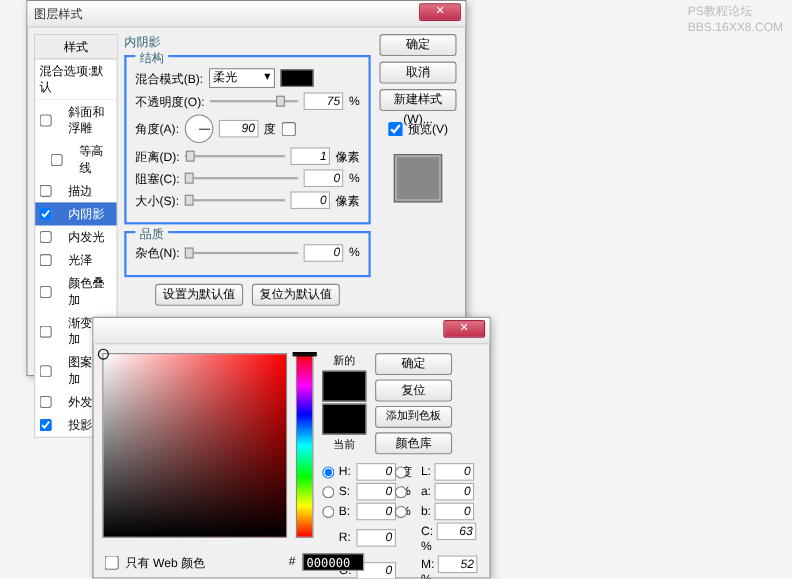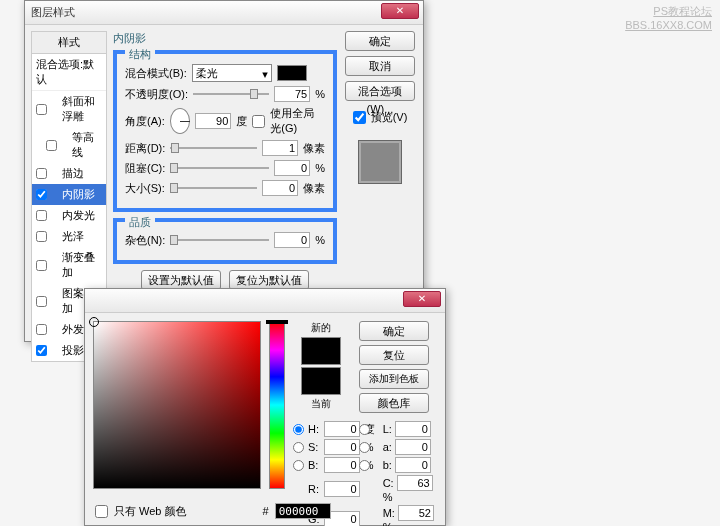--- a/index.html
+++ b/index.html
@@ -1,38 +1,38 @@
 <!DOCTYPE html>
 <html><head>
 <meta charset="utf-8">
 <style>
 * { box-sizing: border-box; margin: 0; padding: 0; font-family: "Microsoft YaHei", SimSun, sans-serif; font-size: 11px; }
 body { background: #f5f5f5; width: 720px; height: 526px; position: relative; overflow: hidden; }
-.watermark { position: absolute; top: 4px; right: 8px; color: #bbb; font-size: 11px; text-align: right; line-height: 1.3; text-decoration: underline; }
+.watermark { position: absolute; top: 4px; right: 8px; color: #bbb; font-size: 11px; text-align: left; line-height: 1.3; }
 .dialog { position: absolute; background: #f0f0f0; border: 1px solid #888; box-shadow: 2px 2px 8px rgba(0,0,0,0.3); }
 .titlebar { background: linear-gradient(#fdfdfd, #e8e8e8); border-bottom: 1px solid #ccc; height: 24px; display: flex; align-items: center; padding: 0 6px; position: relative; }
 .titlebar-text { color: #333; }
 .close-btn { position: absolute; right: 4px; top: 2px; width: 38px; height: 16px; background: linear-gradient(#e07080, #c03050); border: 1px solid #a02040; border-radius: 2px; color: #fff; text-align: center; line-height: 13px; font-size: 10px; cursor: pointer; }
 .layer-style { left: 24px; top: 0; width: 400px; height: 342px; }
 .ls-body { display: flex; padding: 6px; gap: 6px; }
 .ls-left { width: 76px; border: 1px solid #ccc; background: #fff; }
 .ls-left-header { background: #eee; border-bottom: 1px solid #ccc; padding: 3px 4px; text-align: center; }
 .ls-left-sub { padding: 3px 4px; border-bottom: 1px solid #eee; }
 .ls-item { display: flex; align-items: center; padding: 3px 4px; gap: 15px; cursor: pointer; }
 .ls-item.selected { background: #3a75d6; color: #fff; }
 .ls-item input[type="checkbox"] { width: 11px; height: 11px; }
 .ls-center { flex: 1; }
-.fieldset { border: 4px solid #3b82f6; padding: 6px 8px 8px; margin-bottom: 6px; position: relative; }
+.fieldset { border: 2px solid #3b82f6; padding: 6px 8px 8px; margin-bottom: 6px; position: relative; }
 .fieldset-title { position: absolute; top: -7px; left: 8px; background: #f0f0f0; padding: 0 4px; color: #367; }
 .row { display: flex; align-items: center; gap: 5px; margin: 4px 0; }
 .row label { white-space: nowrap; }
 .slider { flex: 1; height: 2px; background: #aaa; position: relative; min-width: 60px; }
 .slider-thumb { position: absolute; top: -4px; width: 8px; height: 10px; background: #ddd; border: 1px solid #888; }
-.num-input { width: 36px; height: 16px; border: 1px solid #aaa; text-align: right; padding: 0 2px; background: #fff; }
-.select { width: 80px; height: 18px; border: 1px solid #888; background: #fff; padding: 0 3px; display: flex; align-items: flex-end; justify-content: space-between; }
+.num-input { width: 36px; height: 16px; border: 1px solid #aaa; text-align: right; padding: 0 2px; background: #fff; font-style: italic; }
+.select { width: 60px; height: 18px; border: 1px solid #888; background: #fff; padding: 0 3px; display: flex; align-items: flex-start; justify-content: space-between; }
 .colorbox { width: 30px; height: 16px; border: 1px solid #888; background: #000; }
 .angle-dial { width: 26px; height: 26px; border: 1px solid #888; border-radius: 50%; background: #fff; position: relative; }
 .angle-dial::after { content: ''; position: absolute; left: 50%; top: 50%; width: 10px; height: 1px; background: #333; transform-origin: left; }
 .contour-box { width: 30px; height: 22px; border: 1px solid #888; background: linear-gradient(135deg, #fff 48%, #000 52%); }
 .btn { min-width: 70px; height: 20px; border: 1px solid #888; border-radius: 3px; background: linear-gradient(#fdfdfd, #e5e5e5); text-align: center; line-height: 18px; cursor: pointer; padding: 0 6px; }
 .ls-right { width: 74px; display: flex; flex-direction: column; gap: 5px; align-items: center; }
 .btn-wide { width: 70px; }
 .preview-swatch { width: 44px; height: 44px; background: #888; border: 1px solid #666; margin-top: 6px; box-shadow: inset 0 0 0 2px #aaa; }
 .color-picker { left: 84px; top: 288px; width: 362px; height: 238px; }
 .cp-body { display: flex; padding: 8px; gap: 8px; }
@@ -87,20 +87,24 @@
           <div class="ls-item">
             <input type="checkbox" style="">
             <span>内发光</span>
           </div>
           <div class="ls-item">
             <input type="checkbox" style="">
             <span>光泽</span>
           </div>
           <div class="ls-item">
             <input type="checkbox" style="">
+            <span>颜色叠加</span>
+          </div>
+          <div class="ls-item">
+            <input type="checkbox" style="">
             <span>渐变叠加</span>
           </div>
           <div class="ls-item">
             <input type="checkbox" style="">
             <span>图案叠加</span>
           </div>
           <div class="ls-item">
             <input type="checkbox" style="">
             <span>外发光</span>
           </div>
@@ -129,21 +133,20 @@
             </div>
           <input class="num-input" value="75" style="">
           <span>%</span>
         </div>
         <div class="row">
           <label>角度(A):</label>
           <div class="angle-dial"></div>
           <input class="num-input" value="90" style="">
           <span>度</span>
           <input type="checkbox" style="">
-          <span>使用全局光(G)</span>
         </div>
         <div class="row">
           <label>距离(D):</label>
           <div class="slider">
               <div class="slider-thumb" style="left:1%"></div>
             </div>
           <input class="num-input" value="1" style="">
           <span>像素</span>
         </div>
         <div class="row">
@@ -175,21 +178,21 @@
         </div>
       </div>
       <div class="row" style="justify-content:center;gap:8px;">
         <div class="btn">设置为默认值</div>
         <div class="btn">复位为默认值</div>
       </div>
     </div>
     <div class="ls-right">
       <div class="btn btn-wide">确定</div>
       <div class="btn btn-wide">取消</div>
-      <div class="btn btn-wide">混合选项(W)...</div>
+      <div class="btn btn-wide">新建样式(W)...</div>
       <div class="row">
           <input type="checkbox" checked="" style="">
           <span>预览(V)</span>
         </div>
       <div class="preview-swatch"></div>
     </div>
   </div>
 </div>
 
 <div class="dialog color-picker">
@@ -199,21 +202,21 @@
   <div class="cp-body">
     <div>
       <div class="cp-field">
           <div class="cp-ring"></div>
         </div>
     </div>
     <div class="cp-hue">
         <div class="cp-hue-thumb"></div>
       </div>
     <div style="flex:1">
-      <div style="display:flex;gap:18px;justify-content:center;">
+      <div style="display:flex;gap:8px;">
         <div class="cp-mid">
           <span class="cp-swatch-label">新的</span>
           <div class="cp-swatch"></div>
           <div class="cp-swatch"></div>
           <span class="cp-swatch-label">当前</span>
         </div>
         <div class="cp-right">
           <div class="btn">确定</div>
           <div class="btn">复位</div>
           <div class="btn sm">添加到色板</div>

